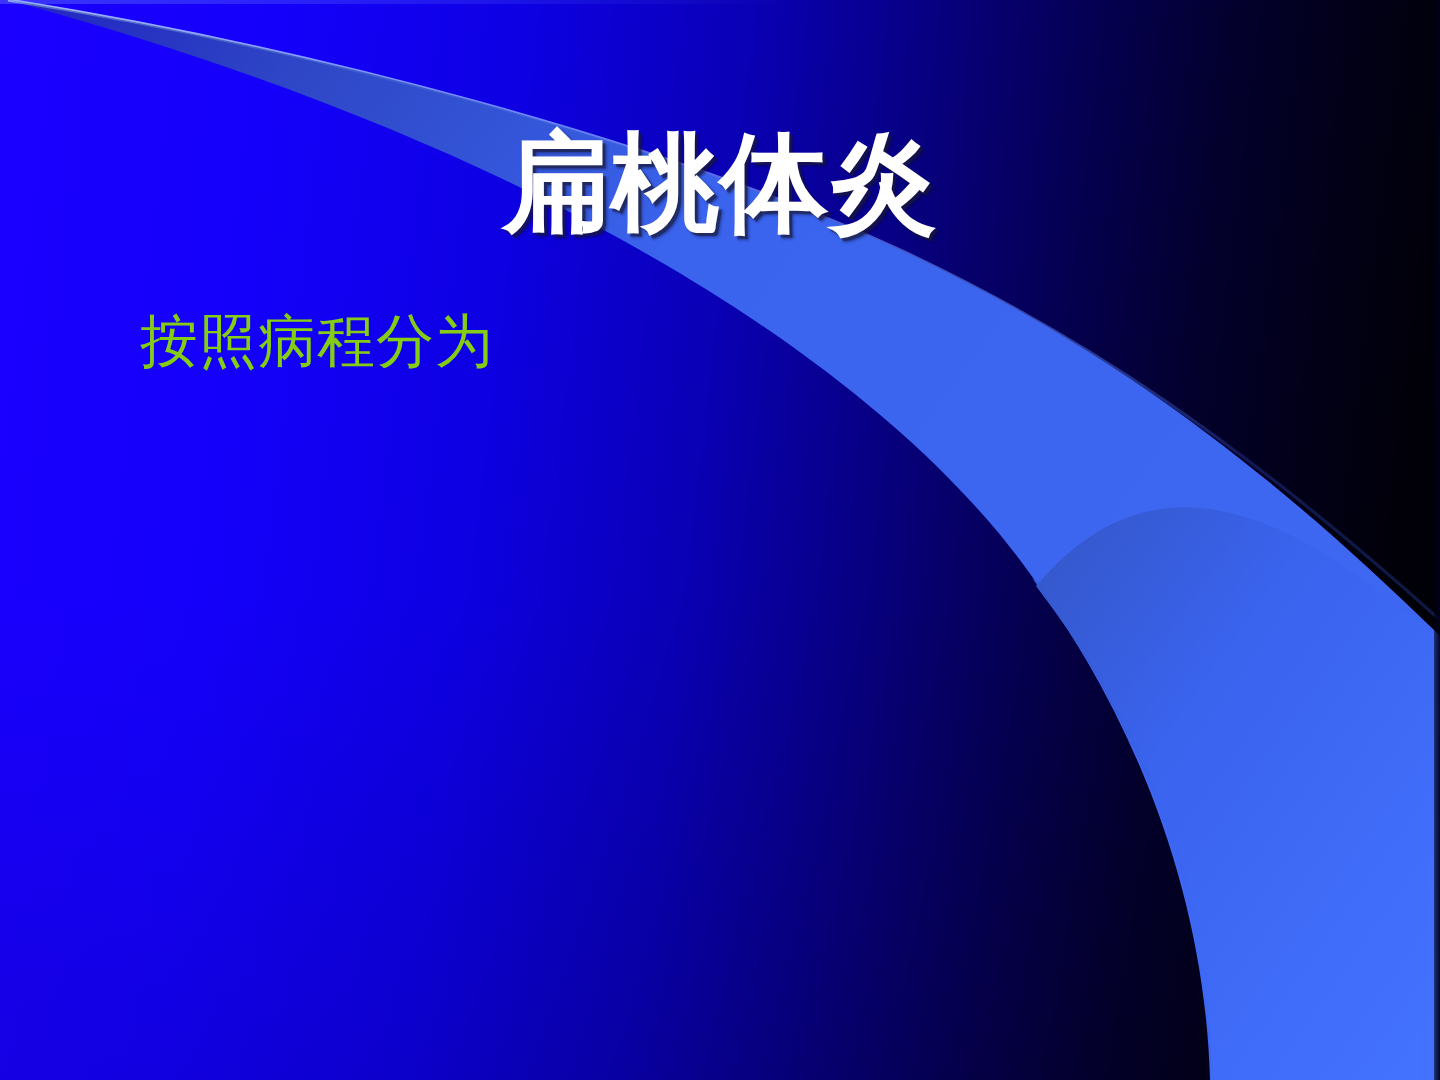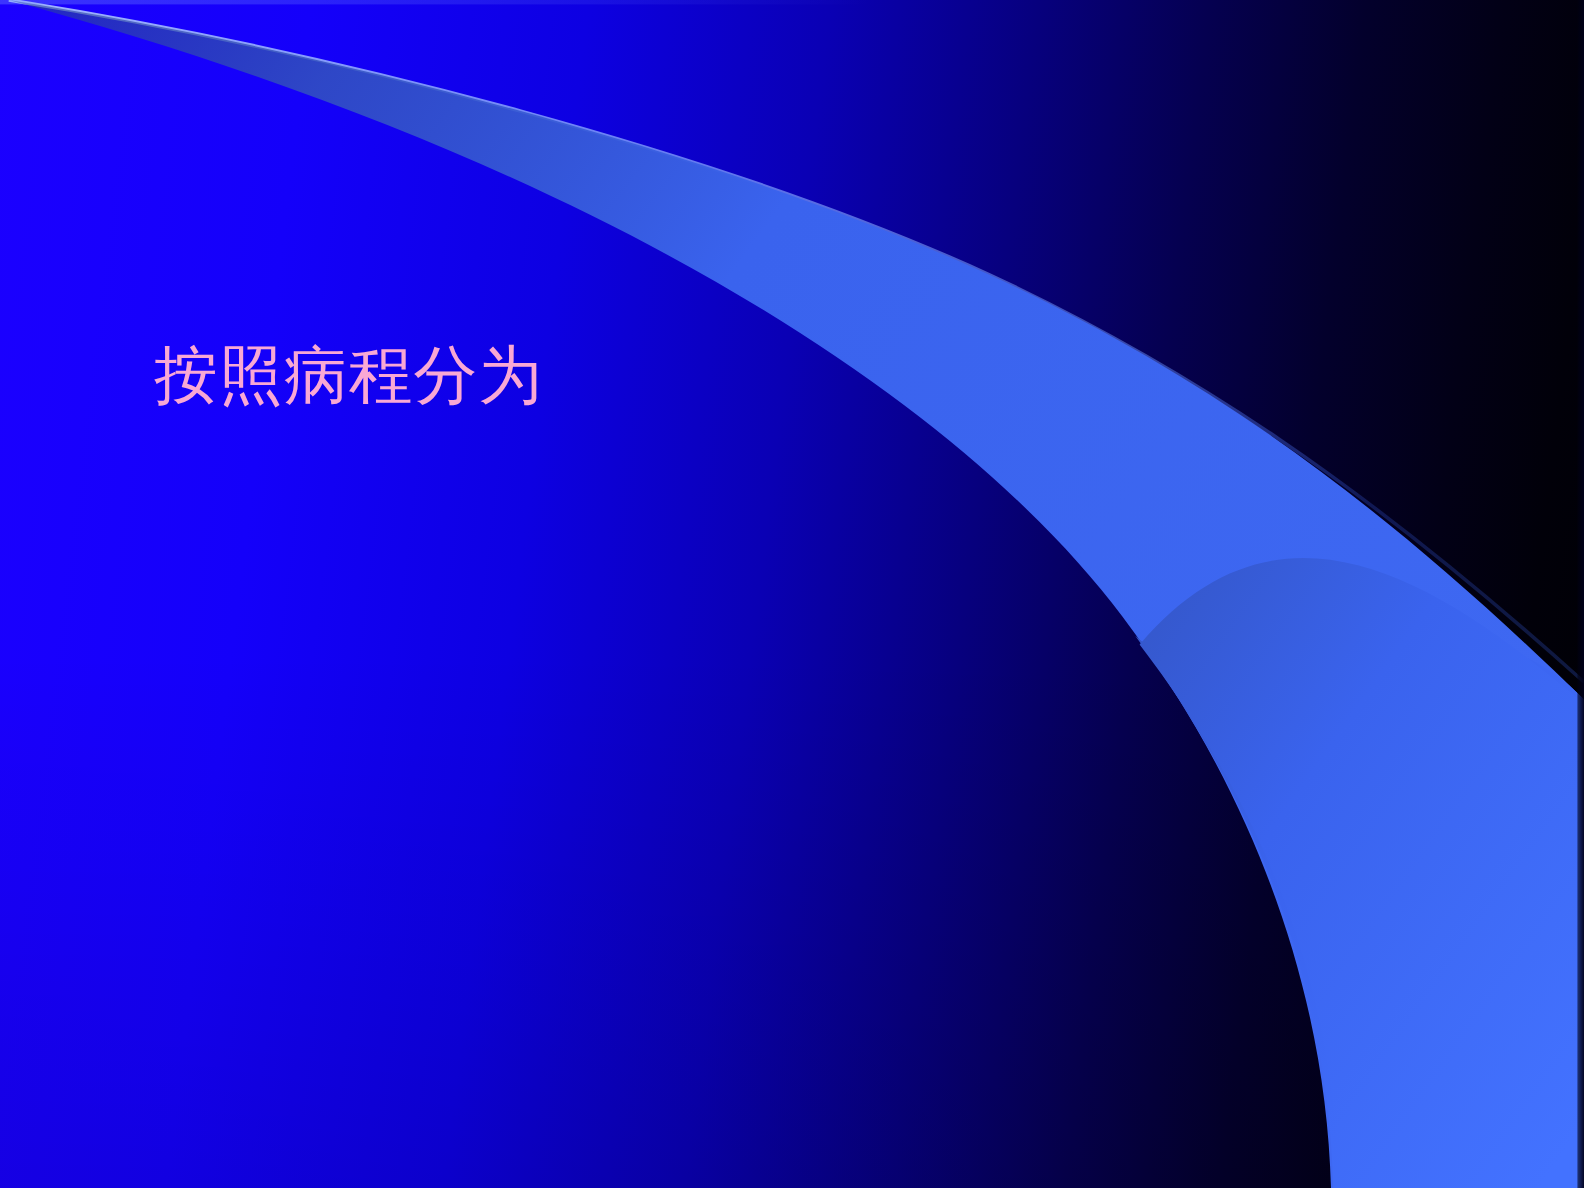--- a/index.html
+++ b/index.html
@@ -91,21 +91,21 @@
     white-space: nowrap;
   }
 
   #body-block {
     position: absolute;
     left: 140px;
     top: 310px;
     width: 1120px;
   }
   .body-line {
-    color: #f9a8d4;
+    color: #84cc16;
     font-size: 58px;
     line-height: 1.08;
     font-weight: normal;
     letter-spacing: 1px;
     white-space: pre;
   }
   #body-line-1 { margin: 0 0 0 0; }
   #body-gap    { height: 112px; }
   #body-line-2 { margin: 0; }
 </style>
@@ -163,19 +163,20 @@
                L 1440,1080
                L 1440,640
                C 1300,520 1160,440 1036,586
                Z" fill="url(#gradFill)"></path>
     </svg>
   </div>
 
   <div id="right-edge-trim"></div>
   <div id="top-sheen"></div>
 
+  <div id="title">扁桃体炎</div>
 
   <div id="body-block">
     <div class="body-line" id="body-line-1">按照病程分为</div>
     <div id="body-gap"></div>
   </div>
 
 </div>
 
 </body></html>

